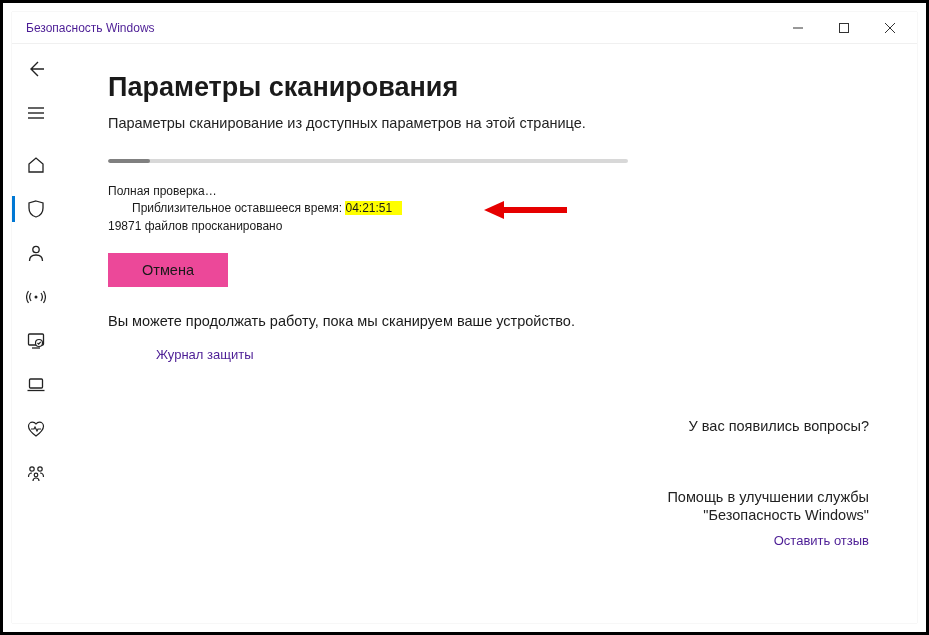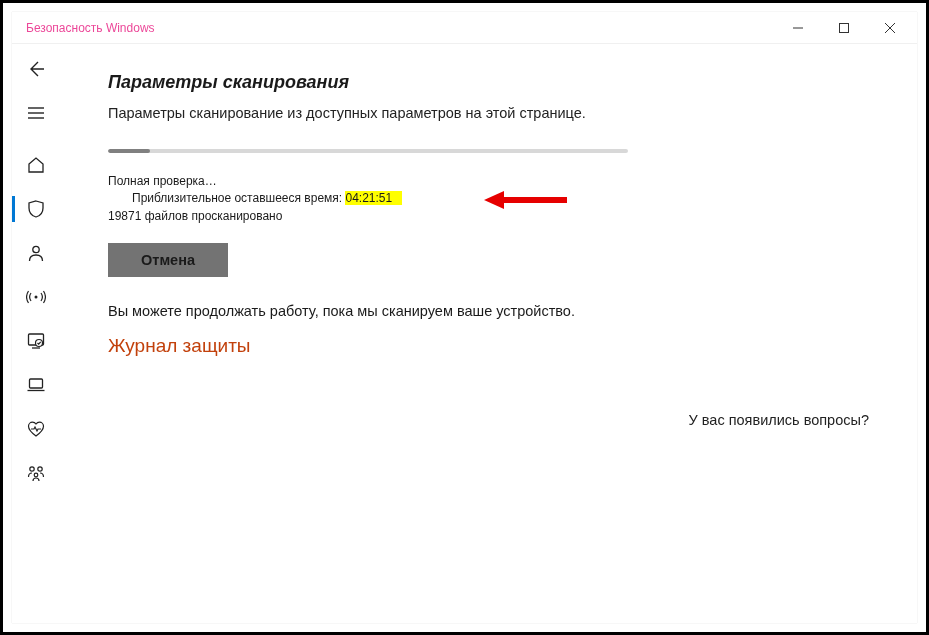--- a/index.html
+++ b/index.html
@@ -8,21 +8,21 @@
     width: 929px; height: 635px; margin: 0 auto;
     background: #fff; border: 3px solid #000; position: relative;
   }
   .window {
     position: absolute; top: 9px; left: 9px; right: 9px; bottom: 9px;
     background: #fff; display: flex; flex-direction: column;
     box-shadow: 0 0 1px rgba(0,0,0,0.2);
   }
   .titlebar {
     height: 32px; display: flex; align-items: center; padding: 0 4px 0 14px;
-    font-size: 12px; color: #ec4899; border-bottom: 1px solid #f0f0f0; justify-content: flex-end;
+    font-size: 12px; color: #4c1d95; border-bottom: 1px solid #f0f0f0; justify-content: flex-end;
   }
   .titlebar .title { flex: 1; }
   .win-controls { display: flex; }
   .win-btn {
     width: 46px; height: 30px; display: flex; align-items: center;
     justify-content: center; cursor: pointer; color: #333;
   }
   .win-btn svg { width: 10px; height: 10px; }
   .body { flex: 1; display: flex; overflow: hidden; }
   .sidebar {
@@ -33,45 +33,45 @@
     width: 48px; height: 42px; display: flex; align-items: center;
     justify-content: center; cursor: pointer; position: relative; color: #222;
   }
   .side-item.active::before {
     content: ""; position: absolute; left: 0; top: 8px; bottom: 8px;
     width: 3px; background: #0078d4;
   }
   .side-gap { height: 6px; }
   .side-item svg { width: 20px; height: 20px; }
   .content { flex: 1; padding: 28px 48px 20px 48px; overflow-y: auto; color: #1a1a1a; }
-  .page-title { font-size: 18px; font-weight: 600; margin: 0 0 12px; font-style: italic; }
+  .page-title { font-size: 27px; font-weight: 600; margin: 0 0 12px; }
   .subtitle { font-size: 14.5px; margin: 0 0 28px; color: #222; }
   .progress-track {
     width: 520px; height: 4px; background: #d8d8d8; border-radius: 2px;
     position: relative; margin-bottom: 20px; overflow: hidden;
   }
   .progress-thumb {
     position: absolute; left: 0; top: 0; height: 100%; width: 8%;
     background: #808080; border-radius: 2px;
   }
   .status-block { font-size: 12px; line-height: 1.45; margin-bottom: 18px; }
   .highlight { background: #ffff00; padding: 0 10px 0 0; }
   .status-line { position: relative; margin-left: 24px; }
   .arrow-annot {
     position: absolute; left: 350px; top: -3px; display: flex; align-items: center;
     pointer-events: none;
   }
   .arrow-annot svg { width: 90px; height: 26px; }
   .btn-cancel {
     display: inline-block; min-width: 120px; height: 34px; padding: 0 22px;
-    background: #737373; border: none; font-size: 14.5px; color: #1a1a1a;
-    cursor: pointer; margin-bottom: 26px; font-weight: bold;
+    background: #ec4899; border: none; font-size: 14.5px; color: #1a1a1a;
+    cursor: pointer; margin-bottom: 26px;
   }
   .info-text { font-size: 14.5px; margin: 0 0 16px; }
-  .link { color: #c2410c; font-size: 19px; cursor: pointer; display: inline-block; }
+  .link { color: #4c1d95; font-size: 13px; cursor: pointer; display: inline-block; margin-left: 48px; }
   .section { margin-top: 55px; text-align: right; }
   .section-title { font-size: 14.5px; margin: 0 0 8px; color: #222; }
 </style>
 </head>
 <body>
 
 <div class="outer-frame">
 <div class="window">
 
   <div class="titlebar">
@@ -189,17 +189,22 @@
 
       <button class="btn-cancel">Отмена</button>
 
       <p class="info-text">Вы можете продолжать работу, пока мы сканируем ваше устройство.</p>
       <span class="link">Журнал защиты</span>
 
       <div class="section">
         <p class="section-title">У вас появились вопросы?</p>
       </div>
 
+      <div class="section">
+        <p class="section-title" style="margin-bottom:2px">Помощь в улучшении службы</p>
+        <p class="section-title">"Безопасность Windows"</p>
+        <span class="link">Оставить отзыв</span>
+      </div>
     </div>
   </div>
 
 </div>
 </div>
 
 </body></html>

